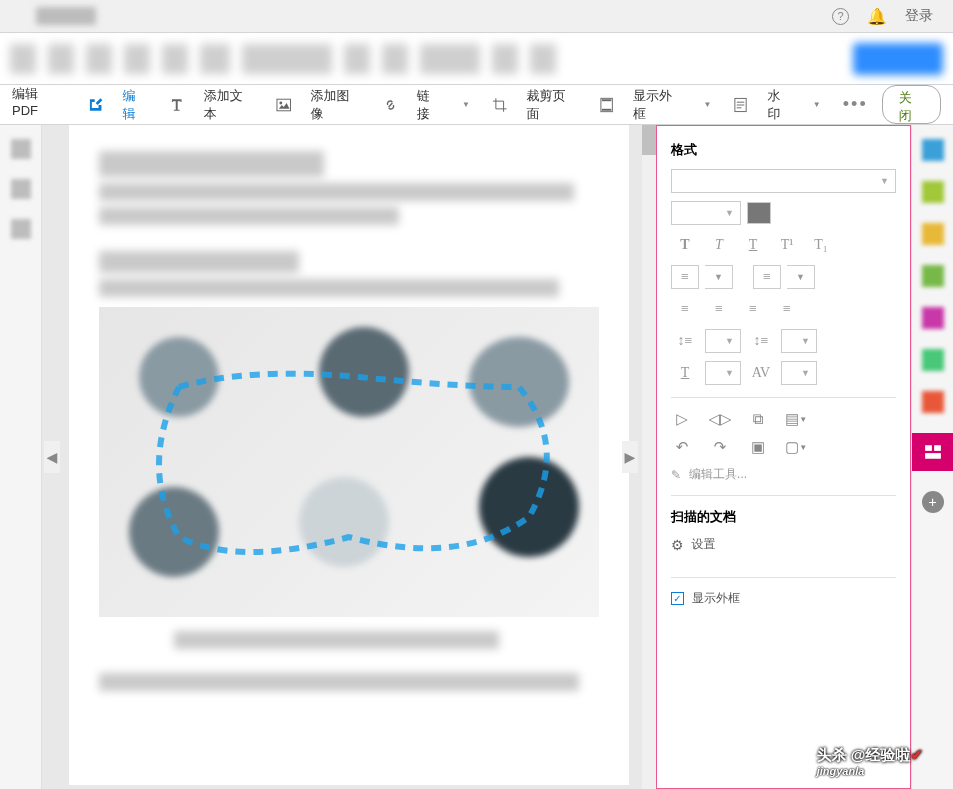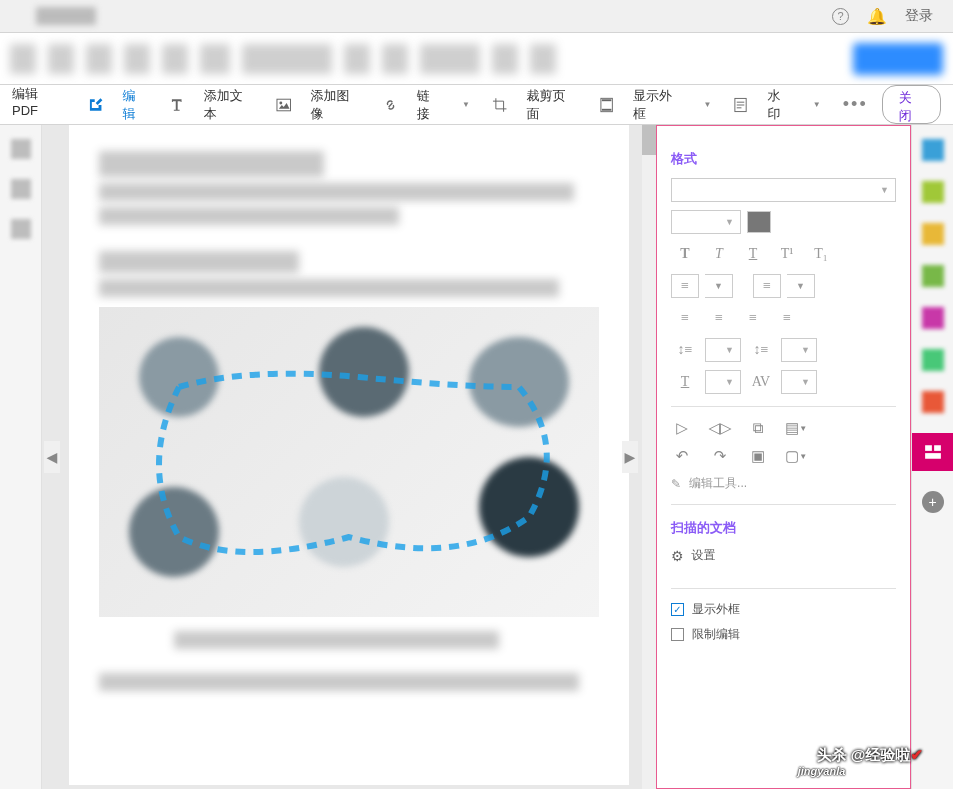--- a/index.html
+++ b/index.html
@@ -21,21 +21,21 @@
 .share-box { margin-left: auto; width: 90px; height: 32px; background: #2d8cff; filter: blur(4px); border-radius: 4px; }
 
 
 .edittoolbar { height: 40px; border-bottom: 1px solid #d4d4d4; display: flex; padding: 0 12px; gap: 6px; font-size: 13px; color: #333; }
 .edittoolbar .label { font-weight: 400; margin-right: 8px; }
 .edittoolbar .btn { display: flex; align-items: center; gap: 19px; padding: 4px 8px; cursor: pointer; border-radius: 2px; }
 .edittoolbar .btn.active { color: #0c7cd5; }
 .edittoolbar .caret { font-size: 8px; color: #888; margin-left: 2px; }
 .edittoolbar .btn svg { width: 16px; height: 16px; }
 .edittoolbar .more { font-size: 18px; color: #888; letter-spacing: 2px; }
-.close-btn { margin-left: auto; border: 1px solid #aaa; border-radius: 14px; padding: 3px 16px; font-size: 13px; color: #6d28d9; cursor: pointer; }
+.close-btn { margin-left: auto; border: 1px solid #aaa; border-radius: 14px; padding: 3px 16px; font-size: 13px; color: #4d7c0f; cursor: pointer; }
 
 
 .main { display: flex; height: 664px; }
 
 
 .leftrail { width: 42px; background: #f5f5f5; border-right: 1px solid #e0e0e0; display: flex; flex-direction: column; align-items: center; padding-top: 14px; gap: 20px; }
 .leftrail .railicon { width: 20px; height: 20px; background: #999; filter: blur(2px); opacity: 0.6; }
 
 
 .docview { flex: 1; background: #e8e8e8; position: relative; overflow: hidden; display: flex; align-items: flex-start; justify-content: center; }
@@ -44,21 +44,21 @@
 .docpage { width: 560px; min-height: 660px; background: #fff; margin-top: 0; padding: 20px 30px; }
 .docpage .blurline { height: 18px; background: #888; margin: 6px 0; filter: blur(4px); opacity: 0.45; }
 .docimg { width: 100%; height: 310px; margin-top: 10px; position: relative; background: linear-gradient(135deg,#e6e6e6,#f4f4f4); overflow:hidden; }
 .docimg .blob { position: absolute; border-radius: 50%; filter: blur(3px); }
 .navarrow { position: absolute; top: 50%; transform: translateY(-50%); width: 16px; height: 32px; display: flex; align-items: center; justify-content: center; color: #888; font-size: 14px; background: #f0f0f0; }
 .navarrow.left { left: 2px; }
 .navarrow.right { right: 18px; }
 
 
 .panel { width: 255px; border: 1px solid #e85a8f; border-left: 1px solid #e85a8f; background: #fff; padding: 10px 14px; overflow-y: auto; font-size: 12px; color: #555; }
-.panel .sect-title { font-size: 13px; font-weight: bold; color: #8b5cf6; margin: 14px 0 10px; }
+.panel .sect-title { font-size: 13px; font-weight: bold; color: #000000; margin: 5px 0 10px; }
 .panel .row { display: flex; align-items: center; gap: 6px; margin-bottom: 8px; }
 .panel .dd { flex: 1; height: 24px; border: 1px solid #ccc; display: flex; align-items: center; justify-content: flex-end; padding: 0 6px; color: #aaa; font-size: 9px; }
 .panel .sw { width: 24px; height: 22px; border: 1px solid #ccc; background: #777; }
 .panel .fmtbtn { width: 28px; height: 24px; display: flex; align-items: center; justify-content: center; color: #999; font-size: 14px; font-family: "Times New Roman", serif; }
 .panel .fmtbtn.group { border: 1px solid #ccc; }
 .panel hr { border: none; border-top: 1px solid #e0e0e0; margin: 12px 0; }
 .panel .chk { display: flex; align-items: center; gap: 8px; margin: 8px 0; font-size: 12px; color: #555; }
 .panel .chkbox { width: 13px; height: 13px; border: 1px solid #888; display: flex; align-items: center; justify-content: center; font-size: 10px; }
 .panel .chkbox.checked { color: #0c7cd5; border-color:#0c7cd5; }
 .panel .tool-row { display:flex; gap: 16px; margin-bottom: 10px; color:#888; }
@@ -67,21 +67,21 @@
 .panel .gear { font-size: 14px; color:#666; }
 
 
 .rightrail { width: 42px; background: #f5f5f5; border-left: 1px solid #e0e0e0; display: flex; flex-direction: column; align-items: center; padding-top: 14px; gap: 20px; position:relative; }
 .rightrail .ricon { width: 22px; height: 22px; filter: blur(2px); }
 .rightrail .active-tool { width: 42px; height: 38px; background: #d6006c; display:flex; align-items:center; justify-content:center; }
 .rightrail .active-tool svg { fill:#fff; }
 
 
 .wm { position: absolute; right: 30px; bottom: 12px; color: #fff; font-size: 15px; font-weight: bold; pointer-events: none; }
-.wm .line1 { text-shadow: 0 0 3px #000, 0 0 3px #000; margin-left: 19px; }
+.wm .line1 { text-shadow: 0 0 3px #000, 0 0 3px #000; }
 .wm .line2 { font-size: 11px; font-style: italic; text-shadow: 0 0 2px #000, 0 0 2px #000; }
 .wm .check { color: #e42d2d; font-weight: bold; }
 </style>
 </head>
 <body>
 
 <div class="titlebar">
   <div class="hometab">
       <div style="width:60px;height:18px;background:#888;"></div>
     </div>
@@ -279,24 +279,20 @@
     <div class="chk">
       <span class="gear">⚙</span>
       <span>设置</span>
     </div>
 
     <hr style="margin-top:24px;">
     <div class="chk">
       <span class="chkbox checked">✓</span>
       <span>显示外框</span>
     </div>
-    <div class="chk">
-      <span class="chkbox"></span>
-      <span>限制编辑</span>
-    </div>
   </div>
 
   <div class="rightrail">
     <div class="ricon" style="background:#3aa0d8;"></div>
     <div class="ricon" style="background:#a0c838;"></div>
     <div class="ricon" style="background:#e8b838;"></div>
     <div class="ricon" style="background:#78b848;"></div>
     <div class="ricon" style="background:#c838a8;"></div>
     <div class="ricon" style="background:#48c878;"></div>
     <div class="ricon" style="background:#e85838;"></div>

